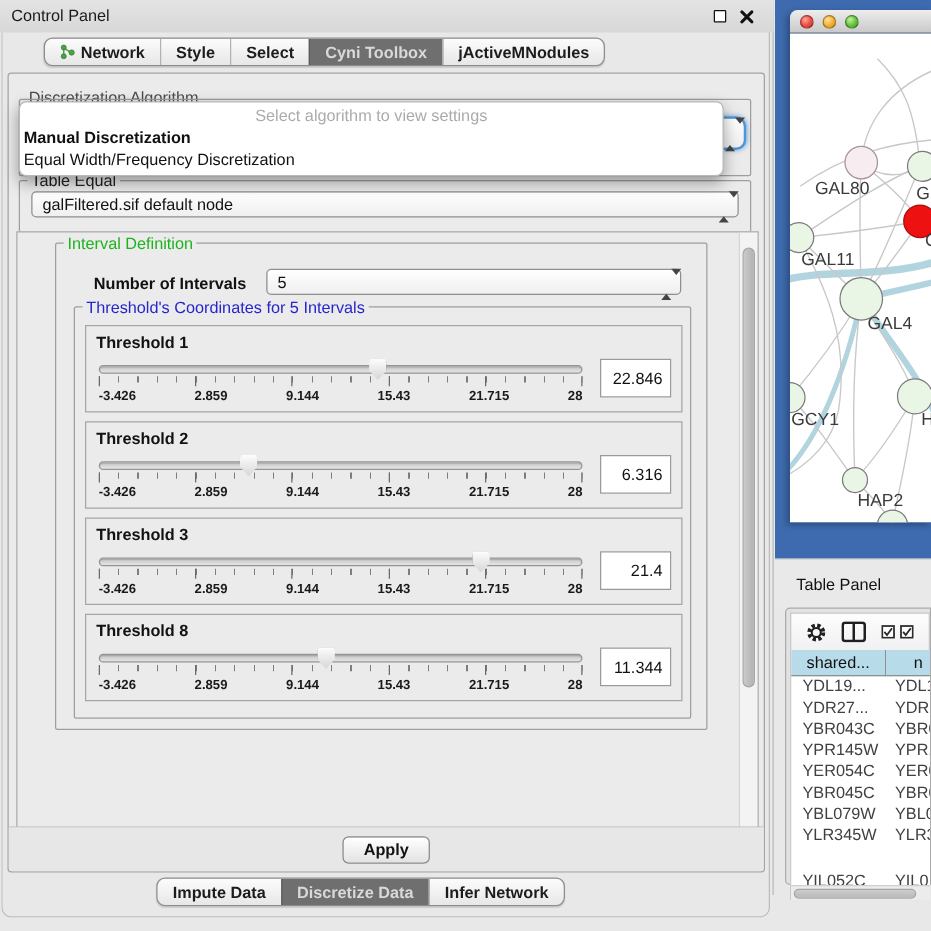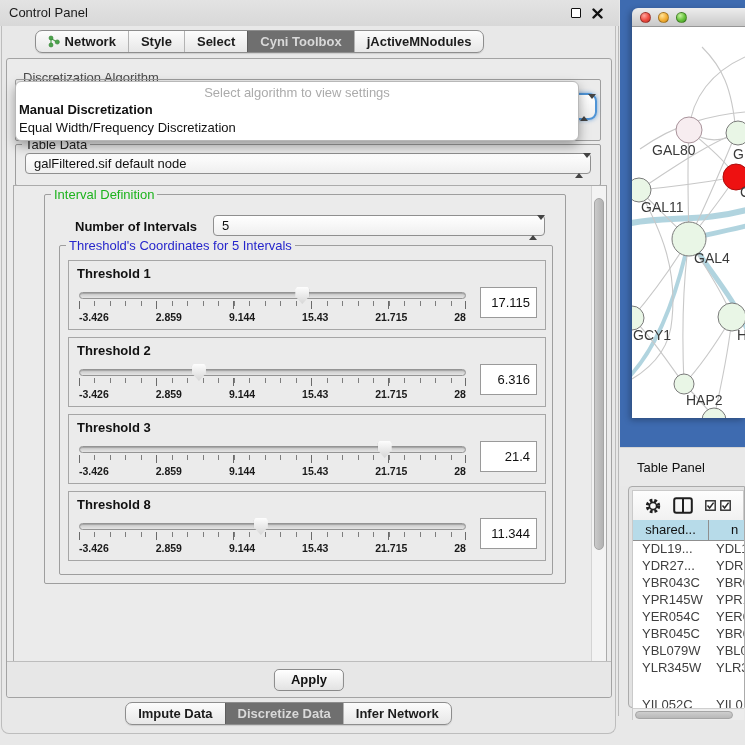--- a/index.html
+++ b/index.html
@@ -150,21 +150,21 @@
         <span class="spinner"><span class="up"></span><span class="dn"></span></span>
       </div>
 
       <div class="popup">
         <div class="popup-hint">Select algorithm to view settings</div>
         <div class="popup-opt bold">Manual Discretization</div>
         <div class="popup-opt">Equal Width/Frequency Discretization</div>
       </div>
 
       <div class="group" style="left:8px; top:85px; width:586px; height:42px;">
-        <span class="legend">Table Data</span>
+        <span class="legend">Table Equal</span>
       </div>
       <div class="combo" style="left:18px; top:94px; width:566px;">
         <span class="val">galFiltered.sif default node</span>
         <span class="spinner"><span class="up"></span><span class="dn"></span></span>
       </div>
 
       <div class="scroll-area">
 
         <div class="group" style="left:30px; top:8px; width:522px; height:390px;">
           <span class="legend green">Interval Definition</span>
@@ -197,21 +197,21 @@
                     </div>
                   <div class="tick-labels">
                     <span>-3.426</span>
                       <span>2.859</span>
                       <span>9.144</span>
                       <span>15.43</span>
                       <span>21.715</span>
                       <span>28</span>
                   </div>
                 </div>
-                <div class="value-box">17.115</div>
+                <div class="value-box">22.846</div>
               </div>
             </div>
 
             <div class="thr-box" style="top:91px;">
               <span class="thr-label">Threshold 2</span>
               <div class="slider-row">
                 <div class="slider-area">
                   <div class="track"></div>
                   <div class="thumb" style="left:calc(31% - 7px);"></div>
                   <div class="ticks">

